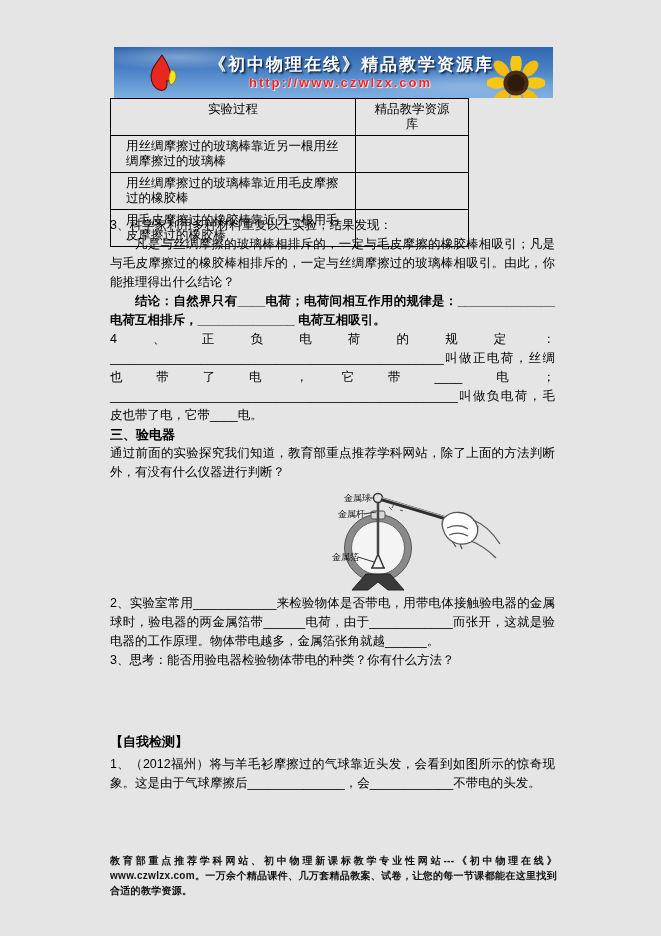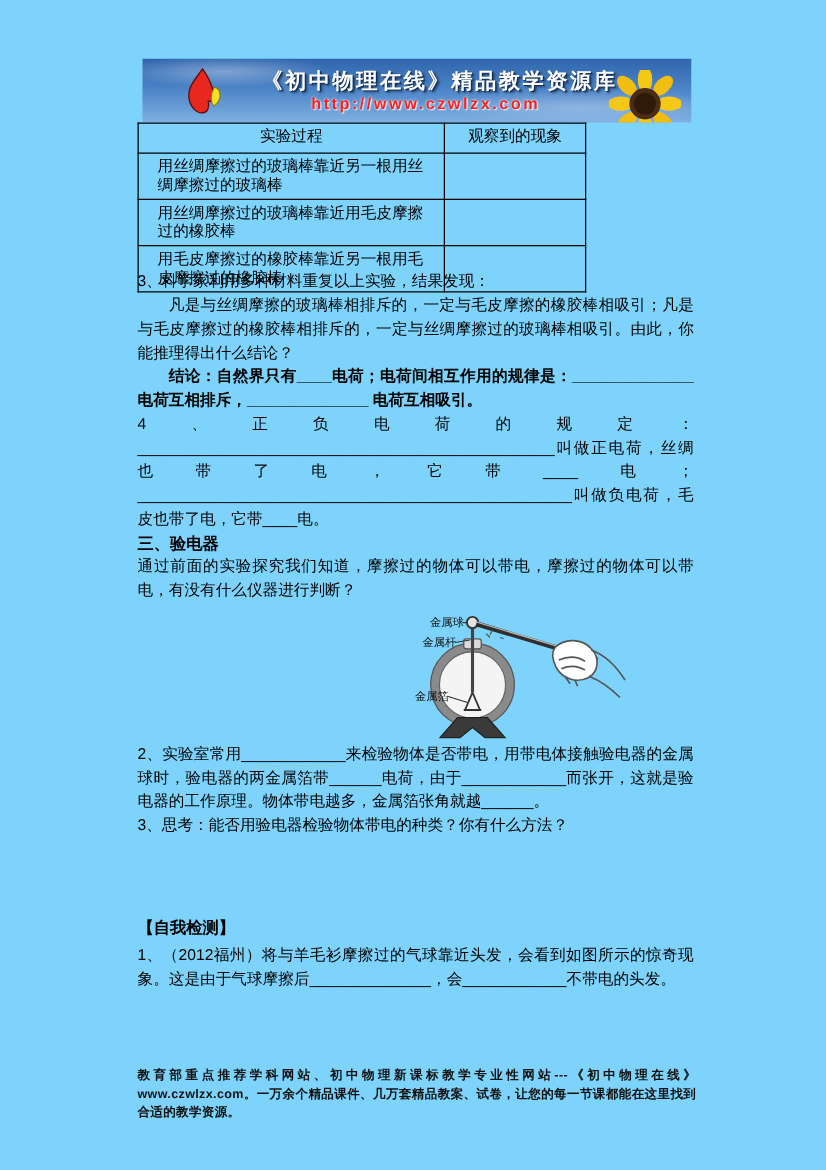--- a/index.html
+++ b/index.html
@@ -1,19 +1,19 @@
 <!DOCTYPE html>
 <html><head>
 <meta charset="utf-8">
 <style>
   html,body{margin:0;padding:0;background:#fff;}
   .page{
     position:relative;
     width:661px;height:936px;
-    background:#7dd3fc;
+    background:#e5e5e5;
     font-family:"Liberation Sans","DejaVu Sans",sans-serif;
     color:#000;
     overflow:hidden;
   }
   
   .banner{
     position:absolute;left:114px;top:47px;width:439px;height:51px;
     background:
       radial-gradient(ellipse 120px 18px at 15% 20%, rgba(255,255,255,.35), rgba(255,255,255,0) 70%),
       radial-gradient(ellipse 160px 20px at 80% 75%, rgba(255,255,255,.25), rgba(255,255,255,0) 70%),
@@ -93,21 +93,21 @@
         <circle cx="30" cy="28" r="13" fill="#4a2c12"></circle>
         <circle cx="30" cy="28" r="9" fill="#2e1a08"></circle>
       </g>
     </svg>
   </div>
 
   <table class="exp-table">
     <tbody>
         <tr>
       <th class="col-process">实验过程</th>
-      <th class="col-obs">观察到的现象</th>
+      <th class="col-obs">精品教学资源库</th>
     </tr>
     <tr>
       <td>用丝绸摩擦过的玻璃棒靠近另一根用丝绸摩擦过的玻璃棒</td>
       <td></td>
     </tr>
     <tr>
       <td>用丝绸摩擦过的玻璃棒靠近用毛皮摩擦过的橡胶棒</td>
       <td></td>
     </tr>
     <tr>
@@ -116,21 +116,21 @@
     </tr>
   </tbody>
     </table>
 
   <div class="content">
     <p>3、科学家利用多种材料重复以上实验，结果发现：</p>
     <p class="indent">凡是与丝绸摩擦的玻璃棒相排斥的，一定与毛皮摩擦的橡胶棒相吸引；凡是与毛皮摩擦过的橡胶棒相排斥的，一定与丝绸摩擦过的玻璃棒相吸引。由此，你能推理得出什么结论？</p>
     <p class="indent bold">结论：自然界只有____电荷；电荷间相互作用的规律是：______________电荷互相排斥，______________ 电荷互相吸引。</p>
     <p>4、正负电荷的规定：________________________________________________叫做正电荷，丝绸也带了电，它带____电；__________________________________________________叫做负电荷，毛皮也带了电，它带____电。</p>
     <p class="sec-heading">三、验电器</p>
-    <p>通过前面的实验探究我们知道，摩擦过的物体可以带电，摩擦过的物体可以带电，有没有什么仪器进行判断？</p>
+    <p>通过前面的实验探究我们知道，教育部重点推荐学科网站，除了上面的方法判断外，有没有什么仪器进行判断？</p>
 
     <div class="figure-wrap">
       <svg viewBox="0 0 178 110" width="178" height="110">
 
         <circle cx="52" cy="64" r="30" fill="#f4f4f4" stroke="#8a8a8a" stroke-width="7"></circle>
         <circle cx="52" cy="64" r="33.5" fill="none" stroke="#555" stroke-width="1"></circle>
         <circle cx="52" cy="64" r="26.5" fill="none" stroke="#666" stroke-width="1"></circle>
 
         <path d="M40 90 L64 90 L78 106 L62 106 L52 98 L42 106 L26 106 Z" fill="#3a3a3a" stroke="#222" stroke-width="1"></path>
 

